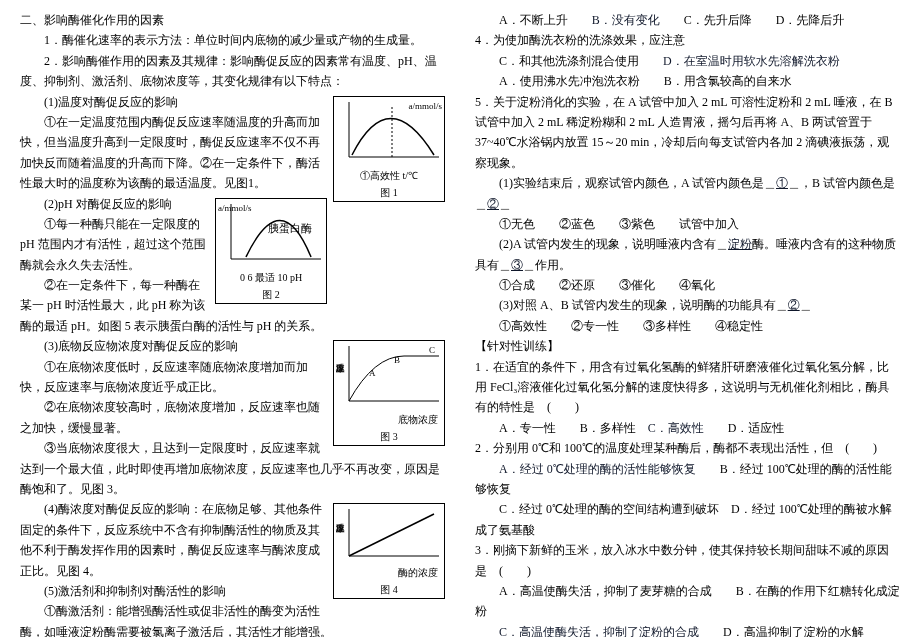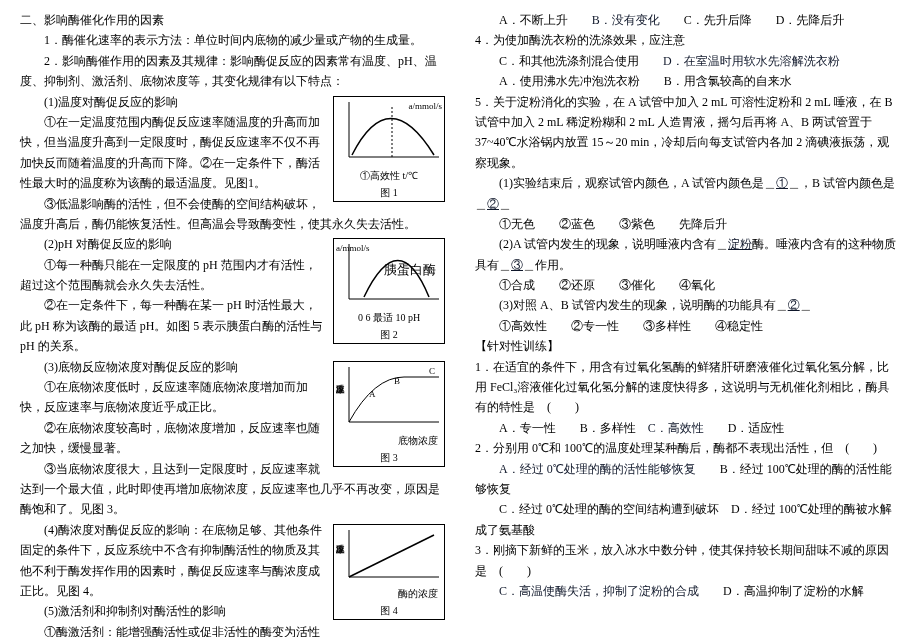--- a/index.html
+++ b/index.html
@@ -28,30 +28,29 @@
         <line x1="58" y1="60" x2="58" y2="10" stroke="#000" stroke-dasharray="2"></line>
       </svg>
       <div style="position:relative;height:0">
           <span style="position:absolute;right:2px;top:-68px;font-size:9px">a/mmol/s</span>
         </div>
       <div>①高效性  t/℃</div>
       <div>图 1</div>
     </div>
     <div>　　(1)温度对酶促反应的影响</div>
     <div>　　①在一定温度范围内酶促反应速率随温度的升高而加快，但当温度升高到一定限度时，酶促反应速率不仅不再加快反而随着温度的升高而下降。②在一定条件下，酶活性最大时的温度称为该酶的最适温度。见图1。</div>
-    <div>　　③低温影响酶的活性，但不会使酶的空间结构破坏，温度升高后，酶仍能恢复活性。但高温会导致酶变性，使其永久失去活性。</div>
 
     <div class="fig" style="width:110px">
       <svg width="110" height="70">
         <line x1="15" y1="60" x2="105" y2="60" stroke="#000"></line>
           <line x1="15" y1="60" x2="15" y2="5" stroke="#000"></line>
         <path d="M30 58 Q65 -15 95 58" fill="none" stroke="#000" stroke-width="1.5"></path>
       </svg>
       <div style="position:relative;height:0">
-          <span style="position:absolute;right:8px;top:-50px;font-size:13px">胰蛋白酶</span>
+          <span style="position:absolute;right:14px;top:-50px;font-size:11px">胰蛋白酶</span>
           <span style="position:absolute;left:2px;top:-68px;font-size:9px">a/mmol/s</span>
         </div>
       <div>0    6  最适 10  pH</div>
       <div>图 2</div>
     </div>
     <div>　　(2)pH 对酶促反应的影响</div>
     <div>　　①每一种酶只能在一定限度的 pH 范围内才有活性，超过这个范围酶就会永久失去活性。</div>
     <div>　　②在一定条件下，每一种酶在某一 pH 时活性最大，此 pH 称为该酶的最适 pH。如图 5 表示胰蛋白酶的活性与 pH 的关系。</div>
 
     <div class="fig" style="width:110px">
@@ -100,38 +99,39 @@
     </div>
     <div>4．为使加酶洗衣粉的洗涤效果，应注意</div>
     <div>
       <span>　　C．和其他洗涤剂混合使用</span>　　<span class="red">D．在室温时用软水先溶解洗衣粉</span>
     </div>
     <div>　　A．使用沸水先冲泡洗衣粉　　B．用含氯较高的自来水</div>
     <div>5．关于淀粉消化的实验，在 A 试管中加入 2 mL 可溶性淀粉和 2 mL 唾液，在 B 试管中加入 2 mL 稀淀粉糊和 2 mL 人造胃液，摇匀后再将 A、B 两试管置于 37~40℃水浴锅内放置 15～20 min，冷却后向每支试管内各加 2 滴碘液振荡，观察现象。</div>
     <div>
       <span>　　(1)实验结束后，观察试管内颜色，A 试管内颜色是＿</span><span class="red u">①</span><span>＿，B 试管内颜色是＿</span><span class="red u">②</span><span>＿</span>
     </div>
-    <div>　　①无色　　②蓝色　　③紫色　　先降后升</div>
+    <div>　　①无色　　②蓝色　　③紫色　　试管中加入</div>
     <div>
       <span>　　(2)A 试管内发生的现象，说明唾液内含有＿</span><span class="red u">淀粉</span><span>酶。唾液内含有的这种物质具有＿</span><span class="red u">③</span><span>＿作用。</span>
     </div>
     <div>　　①合成　　②还原　　③催化　　④氧化</div>
     <div>
       <span>　　(3)对照 A、B 试管内发生的现象，说明酶的功能具有＿</span><span class="red u">②</span><span>＿</span>
     </div>
     <div>　　①高效性　　②专一性　　③多样性　　④稳定性</div>
     <div>【针对性训练】</div>
     <div>1．在适宜的条件下，用含有过氧化氢酶的鲜猪肝研磨液催化过氧化氢分解，比用 FeCl₃溶液催化过氧化氢分解的速度快得多，这说明与无机催化剂相比，酶具有的特性是　(　　)</div>
     <div>
       <span>　　A．专一性　　B．多样性</span>　<span class="red">C．高效性</span><span>　　D．适应性</span>
     </div>
     <div>2．分别用 0℃和 100℃的温度处理某种酶后，酶都不表现出活性，但　(　　)</div>
     <div>
       <span class="red">　　A．经过 0℃处理的酶的活性能够恢复</span><span>　　B．经过 100℃处理的酶的活性能够恢复</span>
     </div>
     <div>　　C．经过 0℃处理的酶的空间结构遭到破坏　D．经过 100℃处理的酶被水解成了氨基酸</div>
     <div>3．刚摘下新鲜的玉米，放入冰水中数分钟，使其保持较长期间甜味不减的原因是　(　　)</div>
+    <div>　　A．高温使酶失活，抑制了麦芽糖的合成　　B．在酶的作用下红糖转化成淀粉</div>
     <div>
       <span class="red">　　C．高温使酶失活，抑制了淀粉的合成</span><span>　　D．高温抑制了淀粉的水解</span>
     </div>
 
   </div>
 </div>
 
 </body></html>

